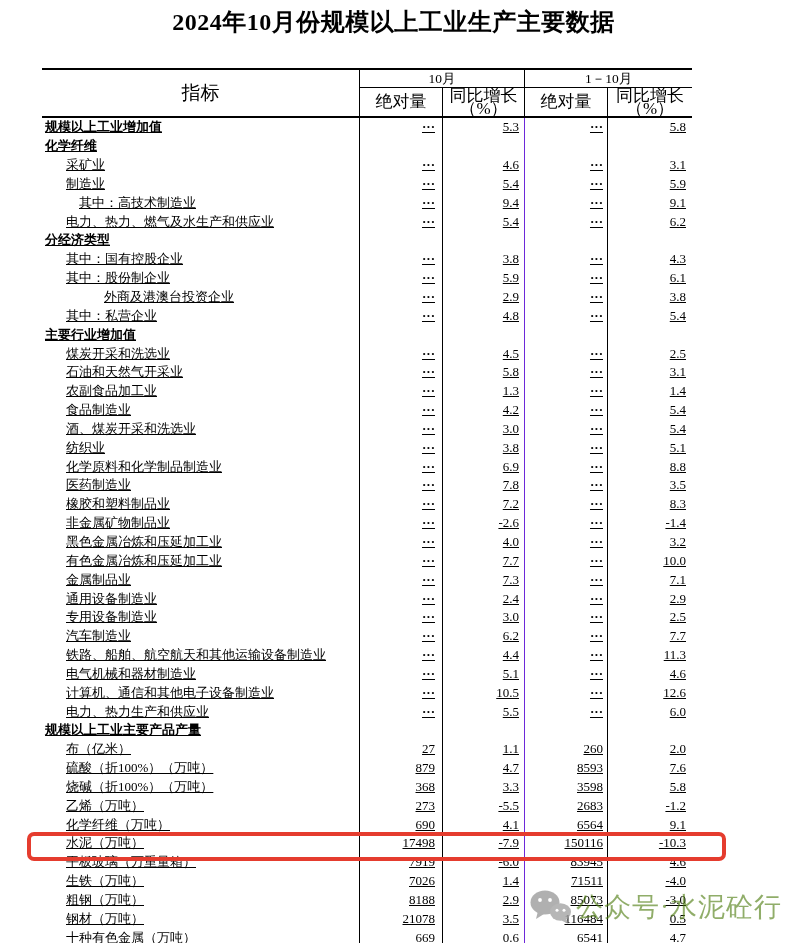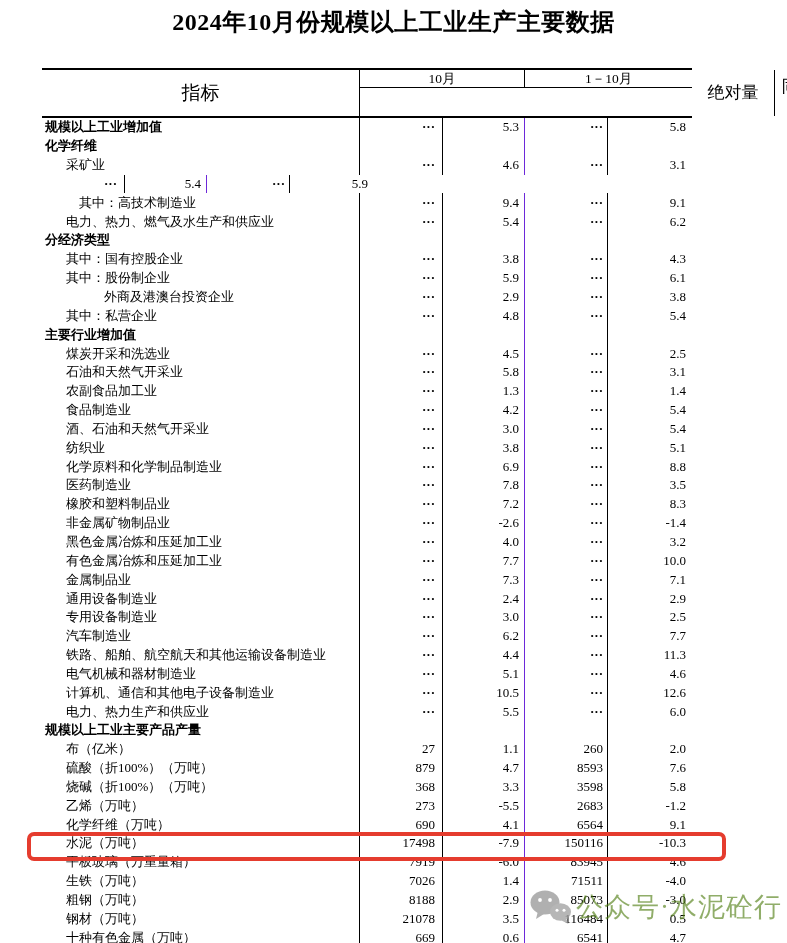--- a/index.html
+++ b/index.html
@@ -23,39 +23,39 @@
   .thead {
     display:flex; height:50px; box-sizing:border-box;
     border-top:2px solid #000; border-bottom:2px solid #000;
   }
   .th-indicator {
     width:318px; box-sizing:border-box;
     border-right:1px solid #000;
     display:flex; align-items:center; justify-content:center;
     font-size:19px;
   }
-  .th-right { width:332px; display:flex; }
+  .th-right { width:332px; display:flex; flex-direction:column; }
   .th-groups { display:flex; height:18px; box-sizing:border-box; border-bottom:1px solid #000; }
   .th-group { box-sizing:border-box; text-align:center; font-size:13.5px; line-height:17px; }
   .th-group.g1 { width:165px; border-right:1px solid #000; }
   .th-group.g2 { width:167px; }
   .th-subs { display:flex; flex:1; }
   .th-sub {
     box-sizing:border-box;
     display:flex; align-items:center; justify-content:center;
     text-align:center; font-size:17px; line-height:13.5px;
     white-space:pre-line;
   }
   .th-sub.s1 { width:83px; border-right:1px solid #000; }
   .th-sub.s2 { width:82px; border-right:1px solid #000; }
   .th-sub.s3 { width:83px; border-right:1px solid #000; }
   .th-sub.s4 { width:84px; }
 
   .tbody { display:flex; flex-direction:column; }
-  .row { display:flex; height:18.85px; box-sizing:border-box; }
+  .row { display:flex; height:18.85px; box-sizing:border-box;text-decoration:underline; }
   .cell {
     box-sizing:border-box; height:100%;
     display:flex; align-items:center;
     font-size:13px; white-space:nowrap; overflow:hidden;
   }
   .c-label { width:318px; border-right:1px solid #000; }
   .c-v1 { width:83px; border-right:1px solid #000; justify-content:flex-end; padding-right:7px; }
   .c-v2 { width:82px; border-right:1px solid #6d28d9; justify-content:flex-end; padding-right:5px; }
   .c-v3 { width:83px; border-right:1px solid #000; justify-content:flex-end; padding-right:4px; }
   .c-v4 { width:84px; justify-content:flex-end; padding-right:6px; }
@@ -131,20 +131,21 @@
 
   <div class="row ind-1">
     <div class="cell c-label">采矿业</div>
     <div class="cell c-v1 dots">···</div>
     <div class="cell c-v2">4.6</div>
     <div class="cell c-v3 dots">···</div>
     <div class="cell c-v4">3.1</div>
   </div>
 
   <div class="row ind-1">
+    <div class="cell c-label">制造业</div>
     <div class="cell c-v1 dots">···</div>
     <div class="cell c-v2">5.4</div>
     <div class="cell c-v3 dots">···</div>
     <div class="cell c-v4">5.9</div>
   </div>
 
   <div class="row ind-2">
     <div class="cell c-label">其中：高技术制造业</div>
     <div class="cell c-v1 dots">···</div>
     <div class="cell c-v2">9.4</div>
@@ -234,21 +235,21 @@
 
   <div class="row ind-1">
     <div class="cell c-label">食品制造业</div>
     <div class="cell c-v1 dots">···</div>
     <div class="cell c-v2">4.2</div>
     <div class="cell c-v3 dots">···</div>
     <div class="cell c-v4">5.4</div>
   </div>
 
   <div class="row ind-1">
-    <div class="cell c-label">酒、石油和天然气开采业</div>
+    <div class="cell c-label">酒、煤炭开采和洗选业</div>
     <div class="cell c-v1 dots">···</div>
     <div class="cell c-v2">3.0</div>
     <div class="cell c-v3 dots">···</div>
     <div class="cell c-v4">5.4</div>
   </div>
 
   <div class="row ind-1">
     <div class="cell c-label">纺织业</div>
     <div class="cell c-v1 dots">···</div>
     <div class="cell c-v2">3.8</div>

